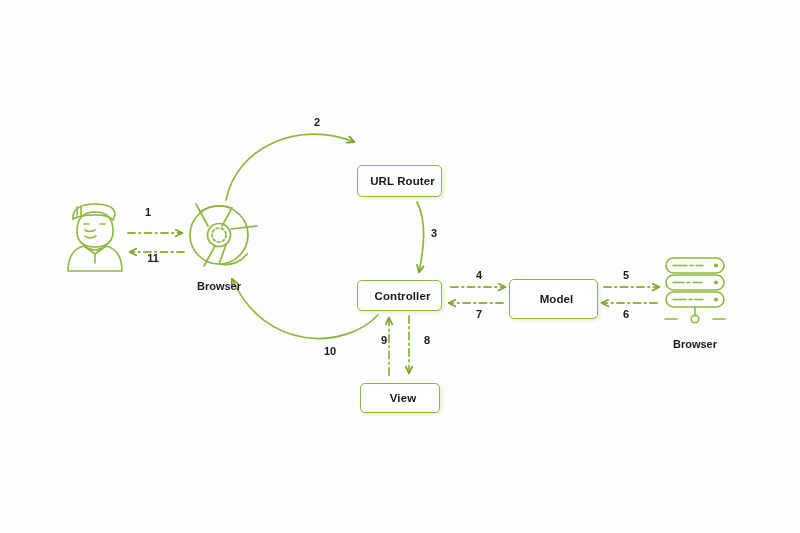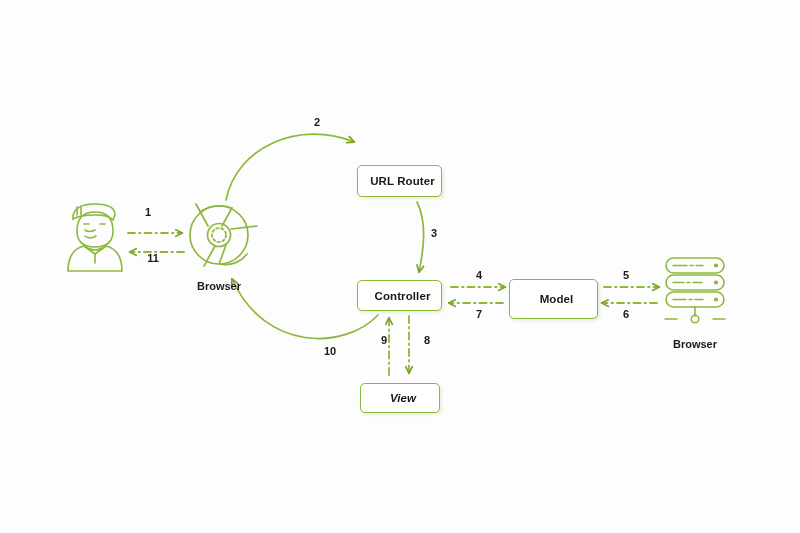--- a/index.html
+++ b/index.html
@@ -151,21 +151,21 @@
   </div>
 
   <div class="icon-node" style="left:65px; top:276px; width:60px;">
     <span class="icon-caption"></span>
   </div>
 
   <div class="node-box" style="left:357px; top:165px; width:85px; height:32px;">URL Router</div>
 
   <div class="node-box" style="left:357px; top:280px; width:85px; height:31px;">Controller</div>
 
-  <div class="node-box" style="left:360px; top:383px; width:80px; height:30px;font-style:italic;">View</div>
+  <div class="node-box" style="left:360px; top:383px; width:80px; height:30px;">View</div>
 
   <div class="node-box" style="left:509px; top:279px; width:89px; height:40px;">Model</div>
 
   <div class="step-label" style="left:136px; top:206px; width:24px;">1</div>
 
   <div class="step-label" style="left:305px; top:116px; width:24px;">2</div>
 
   <div class="step-label" style="left:422px; top:227px; width:24px;">3</div>
 
   <div class="step-label" style="left:467px; top:269px; width:24px;">4</div>

